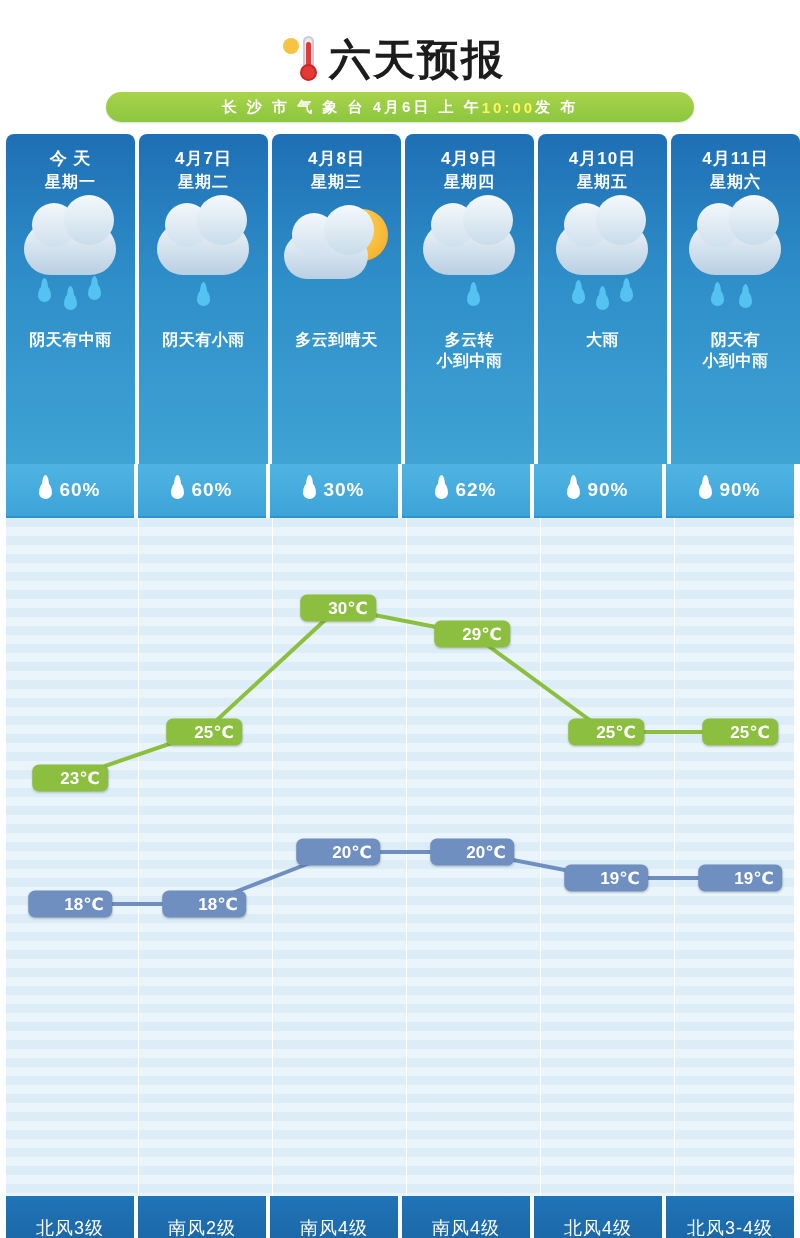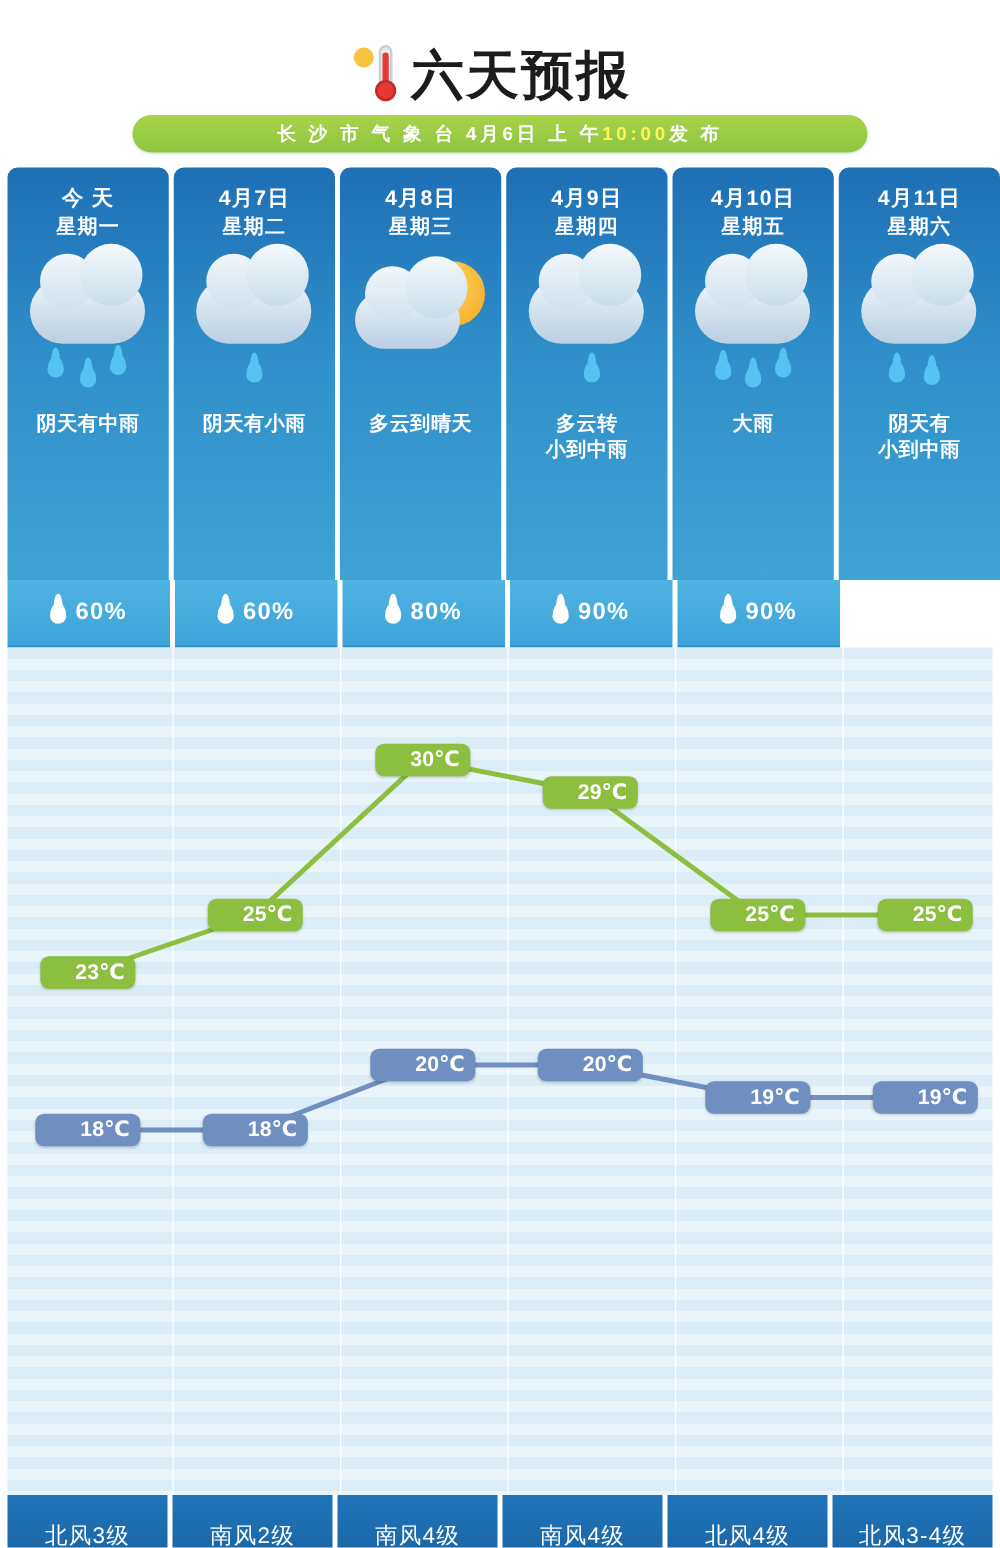--- a/index.html
+++ b/index.html
@@ -239,21 +239,25 @@
   <div class="prob">
     <span class="pdrop"></span>
     <span>60%</span>
   </div>
   <div class="prob">
     <span class="pdrop"></span>
     <span>60%</span>
   </div>
   <div class="prob">
     <span class="pdrop"></span>
-    <span>80%</span>
+    <span>30%</span>
+  </div>
+  <div class="prob">
+    <span class="pdrop"></span>
+    <span>62%</span>
   </div>
   <div class="prob">
     <span class="pdrop"></span>
     <span>90%</span>
   </div>
   <div class="prob">
     <span class="pdrop"></span>
     <span>90%</span>
   </div>
 </div>

